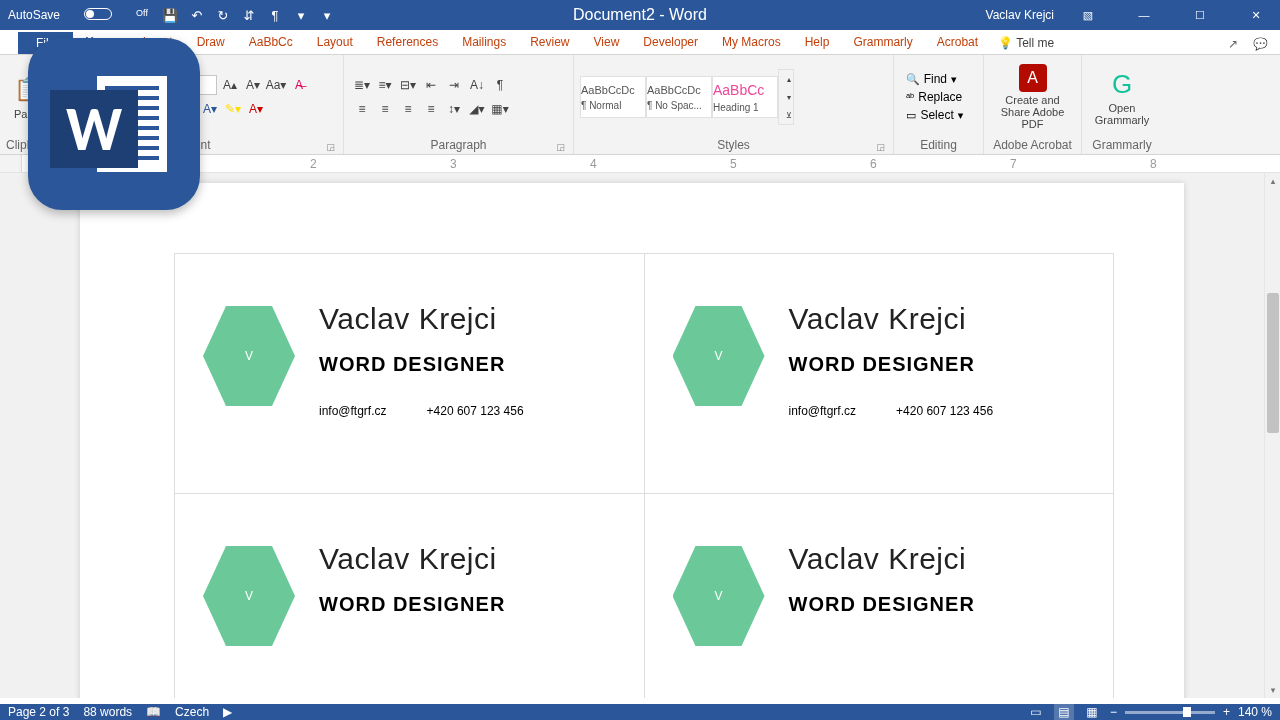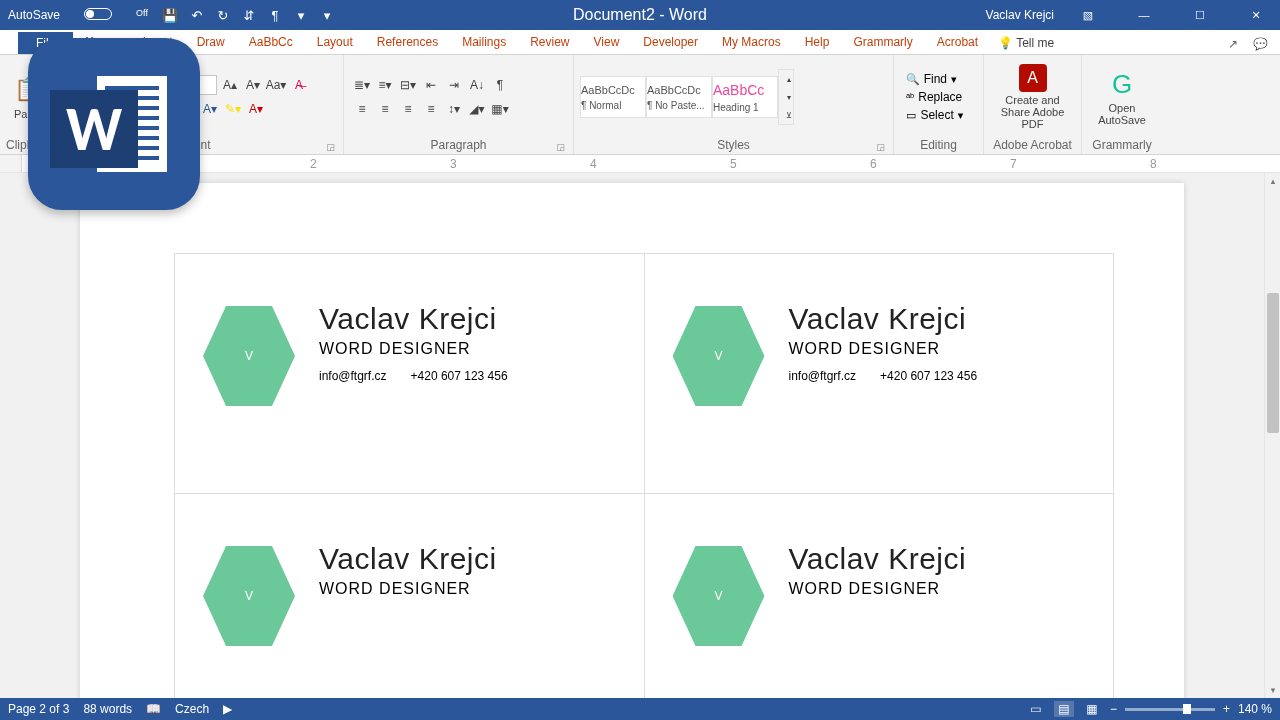--- a/index.html
+++ b/index.html
@@ -48,28 +48,28 @@
 .ruler .rnum{position:absolute;top:2px}
 
 .docarea{position:absolute;top:173px;left:0;right:16px;bottom:22px;background:#f1f1f1;overflow:hidden}
 .page{position:absolute;left:80px;top:10px;width:1104px;height:800px;background:#fff;box-shadow:0 0 6px rgba(0,0,0,.15)}
 .cardtable{position:absolute;left:94px;top:70px;width:940px;border-collapse:collapse}
 .cardtable td{border:1px solid #ddd;width:470px;height:240px;vertical-align:top;padding:48px 20px 20px 28px}
 .card{display:flex;gap:24px;align-items:flex-start}
 .hex{width:92px;height:100px;background:#6bc999;clip-path:polygon(25% 0,75% 0,100% 50%,75% 100%,25% 100%,0 50%);display:flex;align-items:center;justify-content:center;color:#fff;font-size:48px;font-family:Georgia,serif;font-weight:300;margin-top:4px}
 .cinfo{font-family:Georgia,'Times New Roman',serif}
 .cname{font-size:30px;font-weight:400;color:#222;letter-spacing:.5px}
-.ctitle{font-size:16px;font-weight:400;letter-spacing:1px;margin-top:4px}
-.ccontact{margin-top:11px;font-size:17px;display:flex;gap:24px}
+.ctitle{font-size:20px;font-weight:700;letter-spacing:1px;margin-top:17px}
+.ccontact{margin-top:28px;font-size:17px;display:flex;gap:40px}
 
 .vscroll{position:absolute;right:0;top:173px;width:16px;bottom:22px;background:#f1f1f1;border-left:1px solid #e5e5e5}
 .vscroll .thumb{position:absolute;left:2px;width:12px;top:120px;height:140px;background:#c2c2c2;border-radius:2px}
 .vscroll .arr{position:absolute;left:0;width:16px;height:16px;display:flex;align-items:center;justify-content:center;color:#777;font-size:9px}
 
-.status{position:absolute;bottom:0;left:0;right:0;height:22px;background:#2b579a;color:#fff;display:flex;align-items:center;font-size:11px;padding:0 8px;gap:14px}
+.status{position:absolute;bottom:0;left:0;right:0;height:16px;background:#2b579a;color:#fff;display:flex;align-items:center;font-size:11px;padding:0 8px;gap:14px}
 .status .right{margin-left:auto;display:flex;align-items:center;gap:8px}
 .status .vbtn{width:20px;height:16px;display:flex;align-items:center;justify-content:center;cursor:pointer}
 .slider{width:90px;height:3px;background:rgba(255,255,255,.5);position:relative}
 .slider .kn{position:absolute;width:8px;height:10px;background:#fff;top:-4px;left:58px}
 
 .wordlogo{position:absolute;left:28px;top:38px;width:172px;height:172px;background:#2b579a;border-radius:34px;display:flex;align-items:center;justify-content:center;z-index:50;box-shadow:0 4px 10px rgba(0,0,0,.25)}
 .wordlogo .doc{width:70px;height:96px;background:#fff;position:relative;margin-left:36px}
 .wordlogo .doc::before{content:"";position:absolute;left:8px;top:10px;right:8px;height:4px;background:#2b579a;box-shadow:0 10px 0 #2b579a,0 20px 0 #2b579a,0 30px 0 #2b579a,0 40px 0 #2b579a,0 50px 0 #2b579a,0 60px 0 #2b579a,0 70px 0 #2b579a}
 .wordlogo .w{position:absolute;left:22px;top:52px;width:88px;height:78px;background:#1e3f73;color:#fff;font-size:62px;font-weight:700;display:flex;align-items:center;justify-content:center;font-family:Calibri,Arial}
 </style>
@@ -197,21 +197,21 @@
   </div>
   <div class="group" style="width:320px">
     <div class="body">
       <div class="styles">
         <div class="style">
             <div class="pv">AaBbCcDc</div>
             <div class="nm">¶ Normal</div>
           </div>
         <div class="style">
             <div class="pv">AaBbCcDc</div>
-            <div class="nm">¶ No Paste...</div>
+            <div class="nm">¶ No Spac...</div>
           </div>
         <div class="style">
             <div class="pv" style="color:#ec4899;font-size:14px">AaBbCc</div>
             <div class="nm">Heading 1</div>
           </div>
       </div>
       <div style="width:16px;display:flex;flex-direction:column;border:1px solid #e1e1e1;height:56px">
         <span class="smbtn" style="height:18px;font-size:8px">▴</span>
         <span class="smbtn" style="height:18px;font-size:8px">▾</span>
         <span class="smbtn" style="height:18px;font-size:8px">⊻</span>
@@ -235,21 +235,21 @@
           <div class="ic" style="background:#b30b00;color:#fff;width:28px;height:28px;font-size:16px;border-radius:4px">A</div>
           <div class="tx">Create and Share Adobe PDF</div>
         </div>
       </div>
     <div class="label"><span>Adobe Acrobat</span></div>
   </div>
   <div class="group" style="width:80px;border-right:none">
     <div class="body">
         <div class="btncol">
           <div class="ic" style="color:#15c39a;font-size:26px">G</div>
-          <div class="tx">Open AutoSave</div>
+          <div class="tx">Open Grammarly</div>
         </div>
       </div>
     <div class="label"><span>Grammarly</span></div>
   </div>
 </div>
 
 <div class="ruler">
   <div class="corner"></div>
 <span class="rnum" style="left: 170px;">1</span>
     <span class="rnum" style="left: 310px;">2</span>

